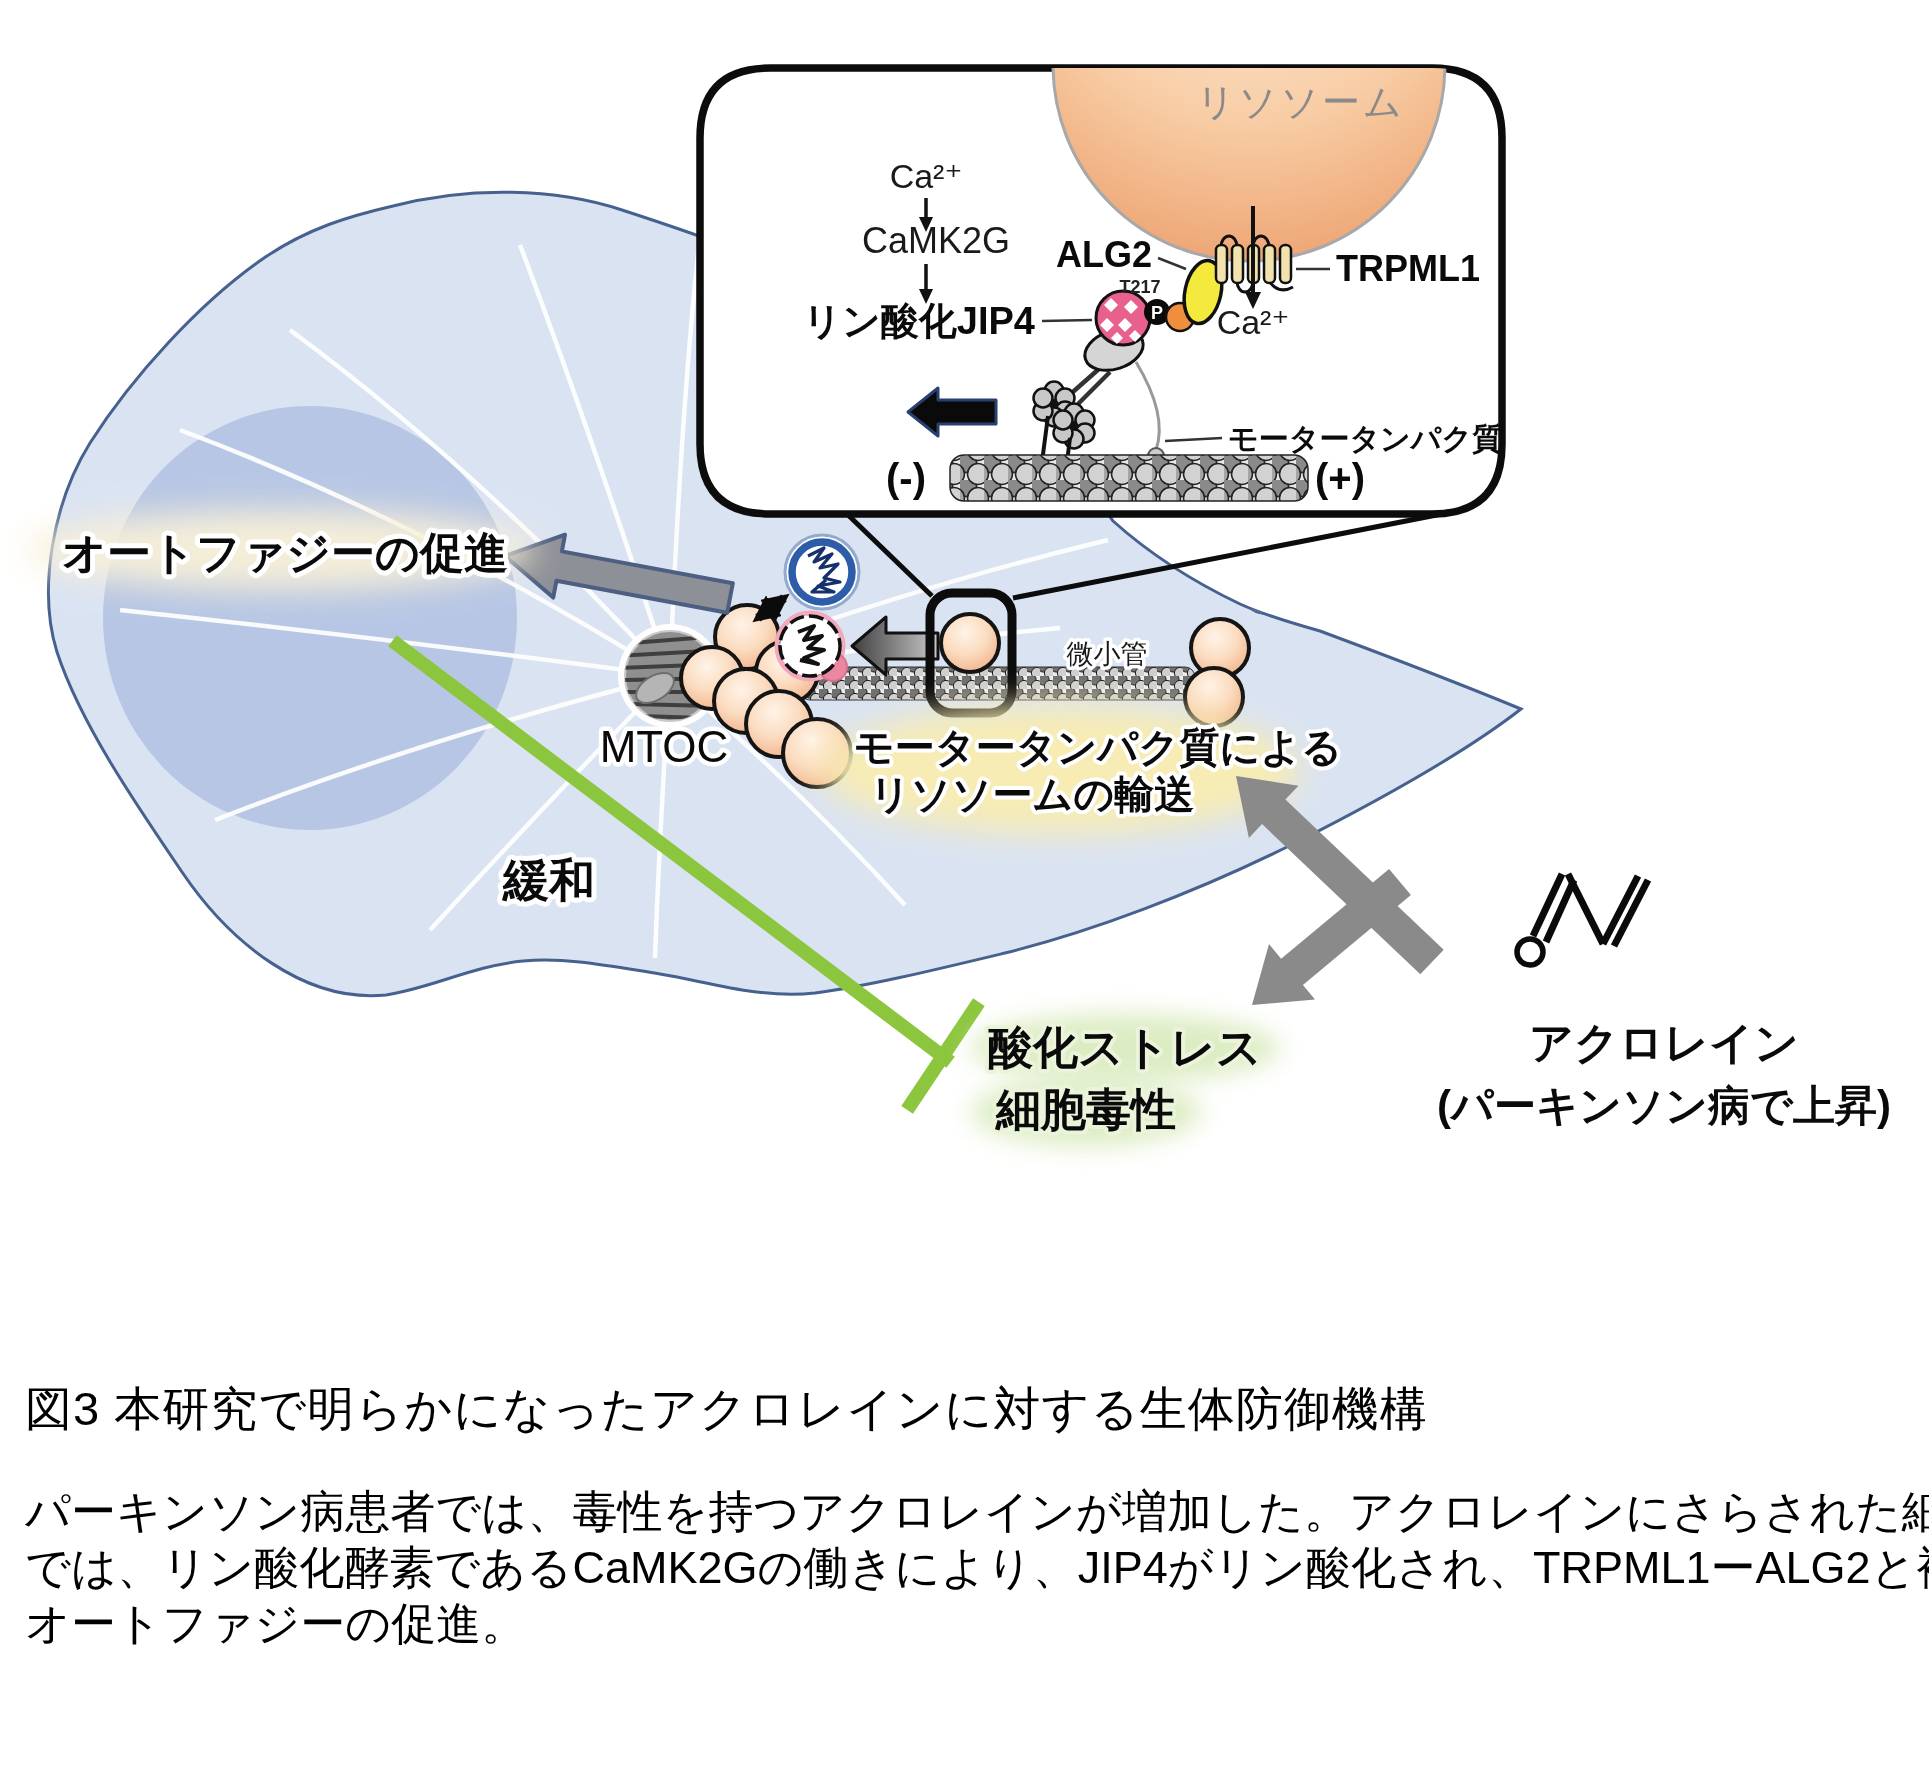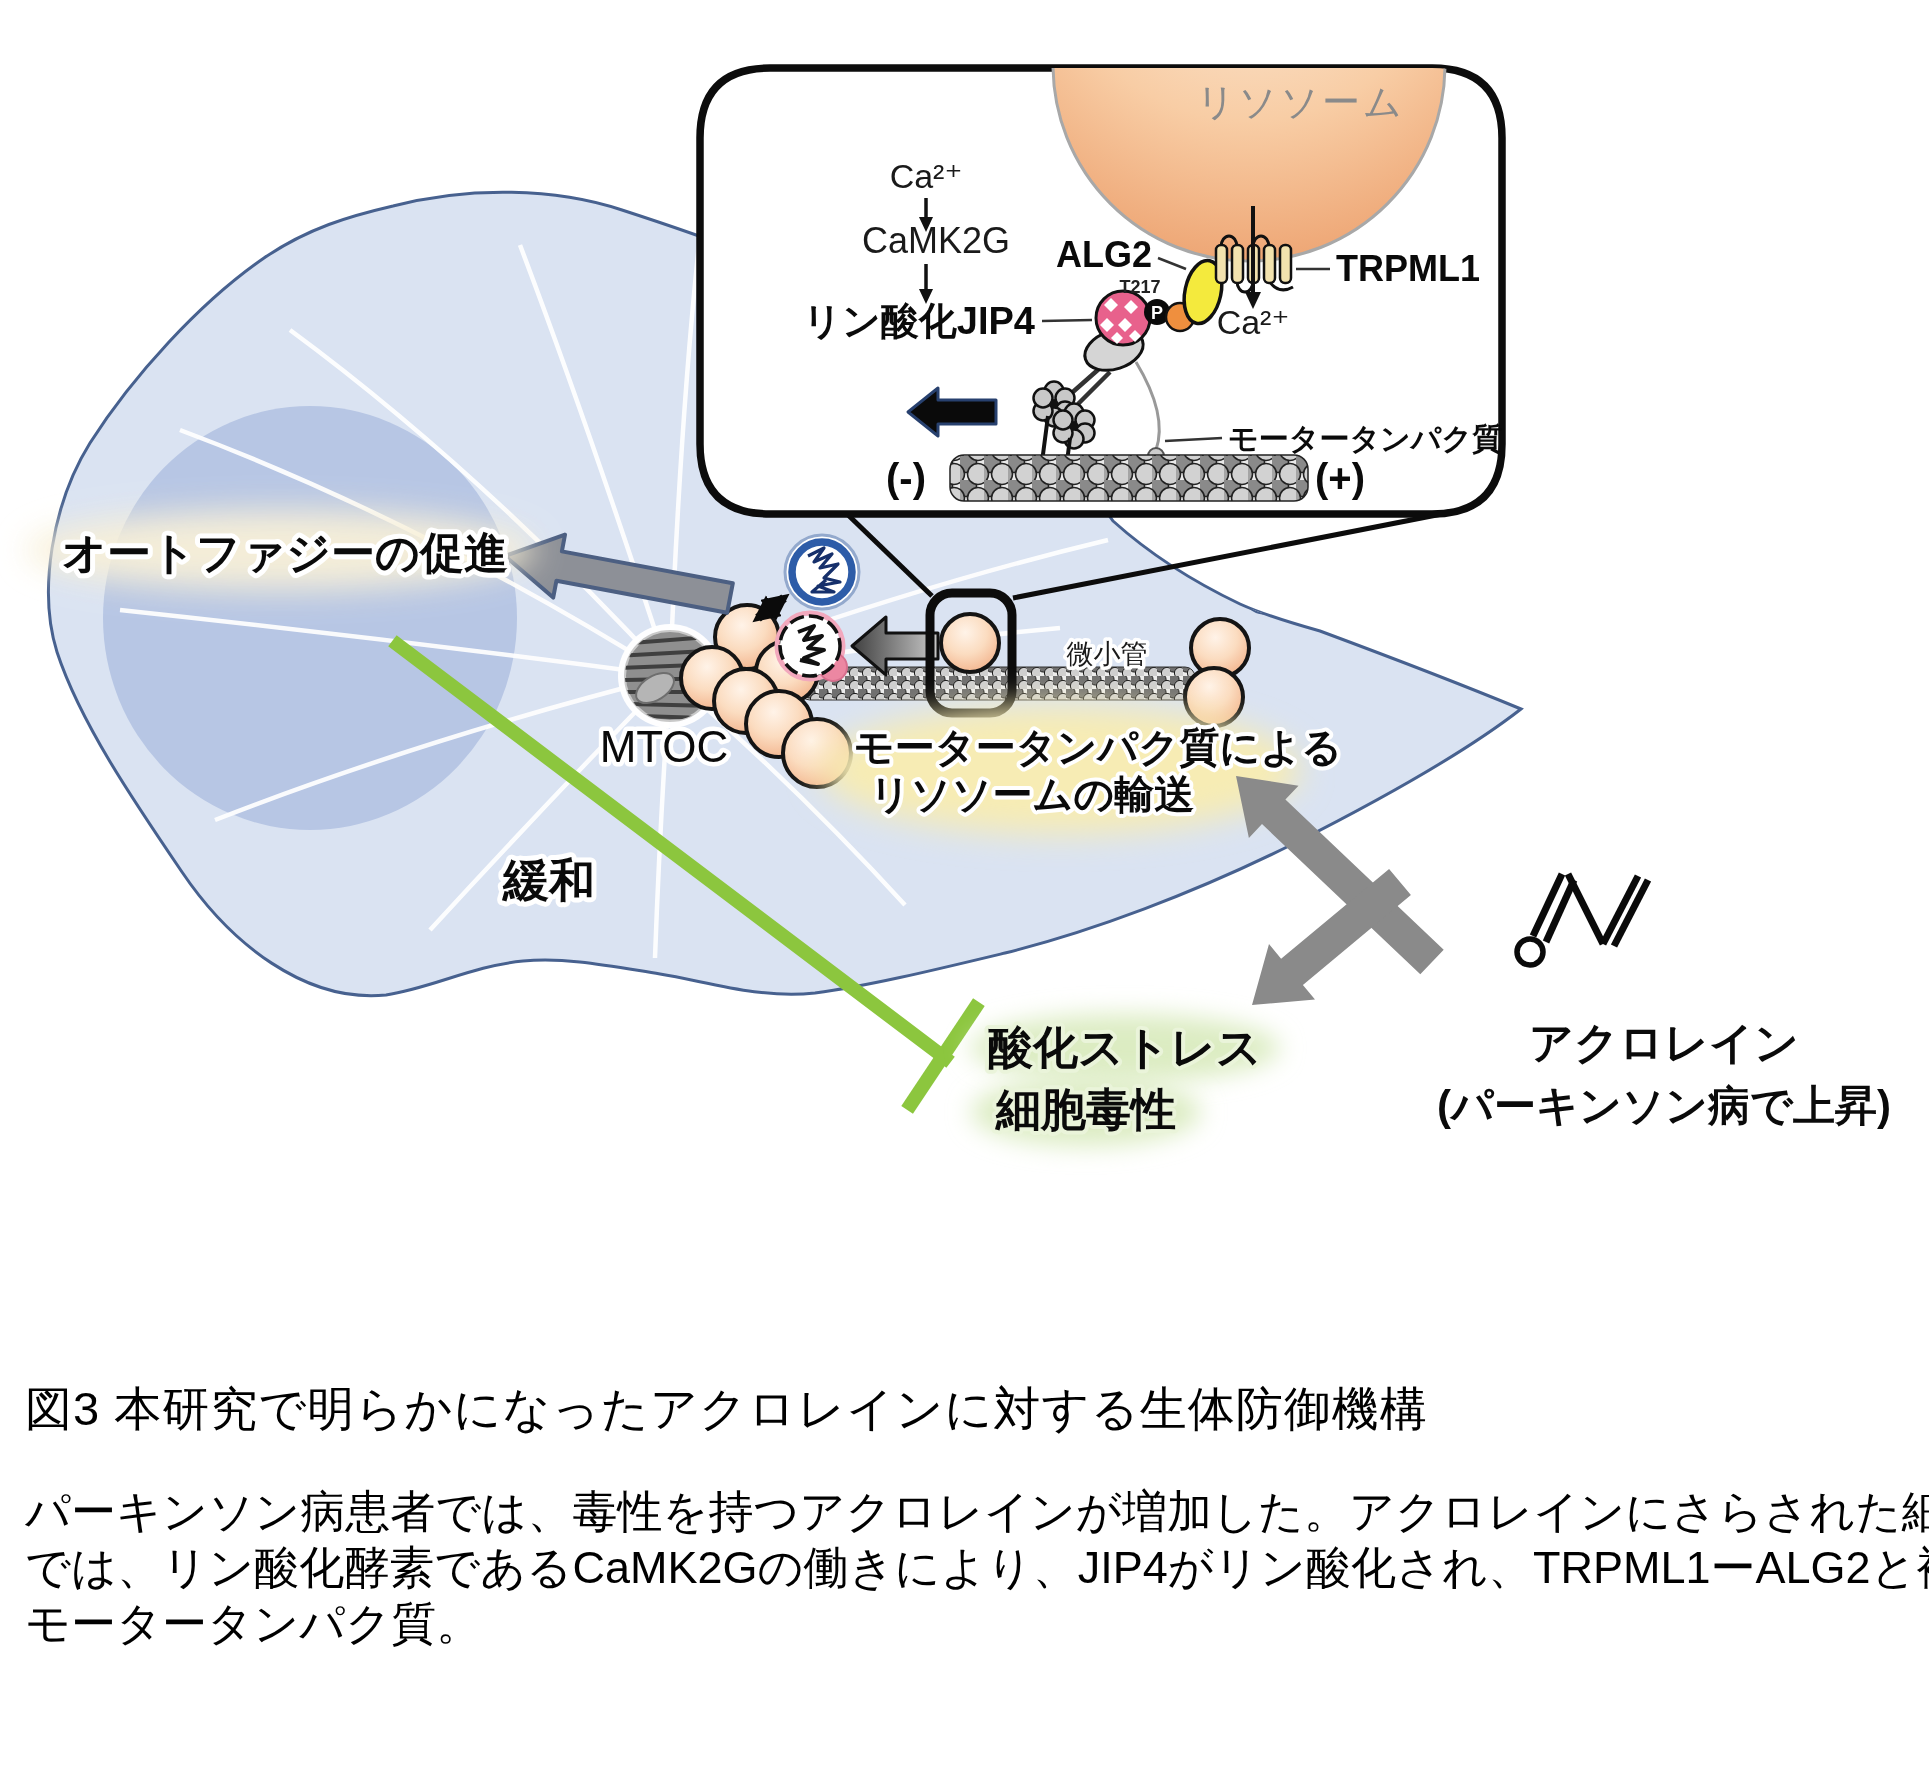--- a/index.html
+++ b/index.html
@@ -287,16 +287,16 @@
     <text class="svgtxt" x="1228" y="449" font-size="30" font-weight="bold" text-anchor="start" fill="#0a0a0a">モータータンパク質</text>
     <line x1="1165" y1="441" x2="1222" y2="438" stroke="#333" stroke-width="2.5"></line>
     <polygon points="996,400 938,400 938,388 908,412 938,436 938,424 996,424" fill="#0a0a0a" stroke="#27406e" stroke-width="3" stroke-linejoin="round"></polygon>
   </g>
 </svg>
 
 <div class="caption">図3 本研究で明らかになったアクロレインに対する生体防御機構</div>
 <div class="bodytext">
   <div class="bodyline">パーキンソン病患者では、毒性を持つアクロレインが増加した。アクロレインにさらされた細胞</div>
   <div class="bodyline">では、リン酸化酵素であるCaMK2Gの働きにより、JIP4がリン酸化され、TRPML1ーALG2と複</div>
-  <div class="bodyline">モータータンパク質。</div>
+  <div class="bodyline">オートファジーの促進。</div>
 </div>
 
 </div>
 
 </body></html>

